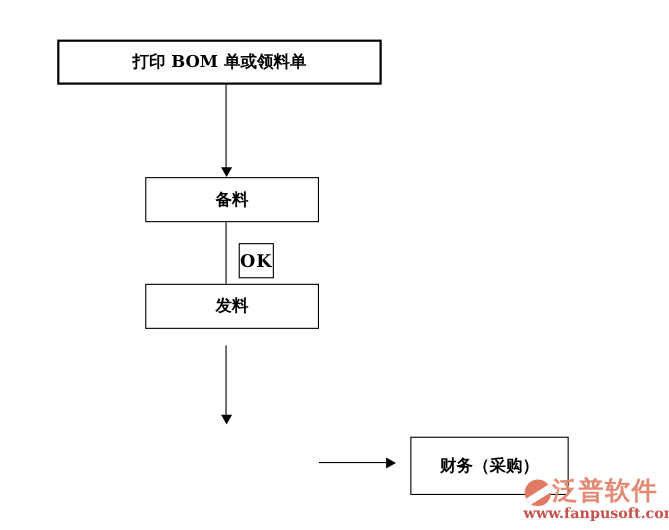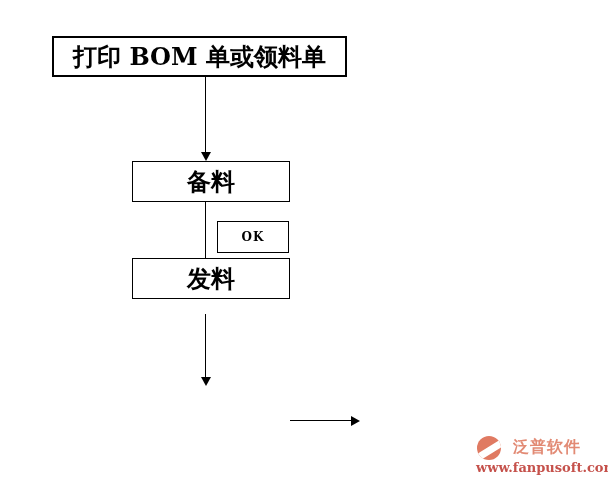--- a/index.html
+++ b/index.html
@@ -13,27 +13,27 @@
   }
   .node {
     position: absolute;
     box-sizing: border-box;
     border: 1px solid #000000;
     background: #ffffff;
     display: flex;
     align-items: center;
     justify-content: center;
     font-weight: bold;
-    font-size: 24px;
+    font-size: 15px;
     color: #000000;
     white-space: nowrap;
   }
   .node-print   { left: 52px;  top: 36px;  width: 295px; height: 41px; border-width: 2px; }
   .node-beiliao { left: 132px; top: 161px; width: 158px; height: 41px; }
-  .node-ok      { left: 217px; top: 221px; width: 72px;  height: 32px; font-size: 12px; letter-spacing: 1px; }
+  .node-ok      { left: 217px; top: 221px; width: 32px;  height: 32px; font-size: 16px; letter-spacing: 1px; }
   .node-faliao  { left: 132px; top: 258px; width: 158px; height: 41px; }
   .node-chuku   { left: 132px; top: 398px; width: 158px; height: 51px; }
   .node-caiwu   { left: 373px; top: 397px; width: 144px; height: 53px; }
 
   .vline {
     position: absolute;
     width: 1px;
     background: #000000;
     left: 205px;
   }
@@ -96,25 +96,25 @@
     left: -6px;
     top: 10px;
     width: 40px;
     height: 7px;
     background: #ffffff;
     border-radius: 50% / 100%;
     transform: rotate(-32deg);
   }
   .wm-brand {
     position: absolute;
-    left: 38px;
+    left: 27px;
     top: 0px;
     font-family: "DejaVu Serif", "Liberation Serif", serif;
     font-weight: bold;
-    font-size: 16px;
+    font-size: 23px;
     line-height: 28px;
     letter-spacing: 1px;
     white-space: nowrap;
   }
   .wm-url {
     position: absolute;
     left: 1px;
     top: 27px;
     font-family: "DejaVu Serif", "Liberation Serif", serif;
     font-weight: bold;
@@ -140,20 +140,21 @@
 
   <div class="node node-faliao">发料</div>
 
   <div class="vline vline-3"></div>
   <div class="arrowhead-down ah-3"></div>
 
 
   <div class="hline"></div>
   <div class="arrowhead-right"></div>
 
+  <div class="node node-caiwu">财务（采购）</div>
 
   <div class="watermark">
     <span class="wm-icon" style="background: rgb(224, 122, 98);"></span>
     <span class="wm-brand" style="color: rgb(226, 138, 116);">泛普软件</span>
     <span class="wm-url" style="color: rgb(197, 81, 75);">www.fanpusoft.com</span>
   </div>
 
 </div>
 
 </body></html>

